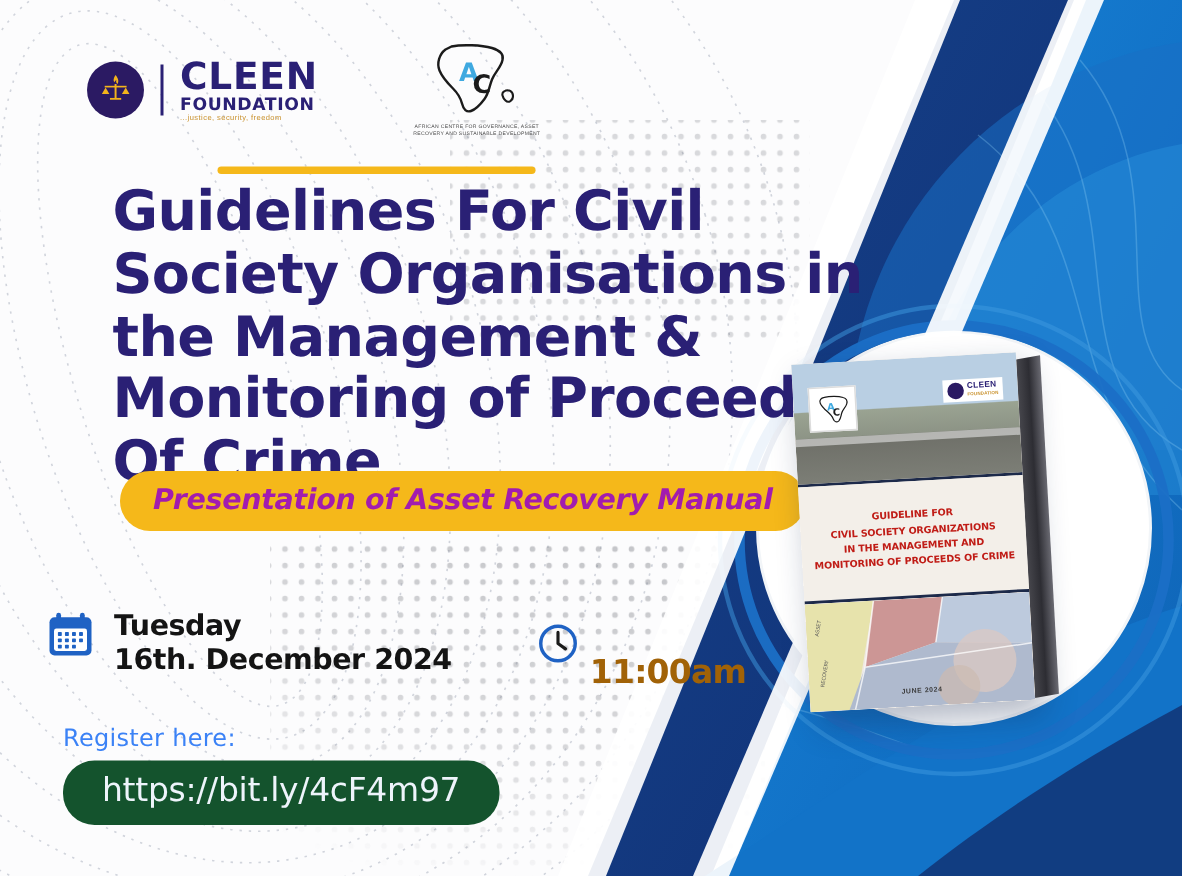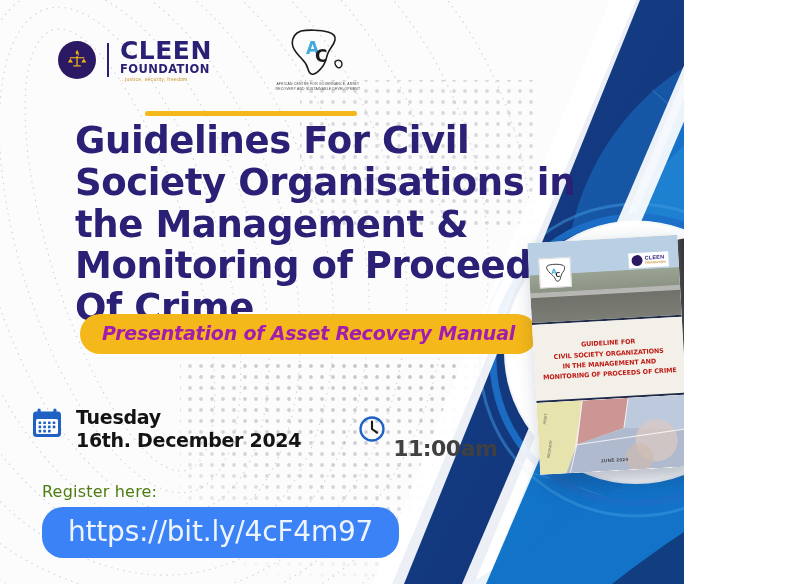--- a/index.html
+++ b/index.html
@@ -1,20 +1,20 @@
 <!DOCTYPE html>
 <html><head>
 <meta charset="utf-8">
 <style>
   html,body{margin:0;padding:0;background:#fff;}
   body{font-family:"Liberation Sans",sans-serif;}
 
   .flyer{
     position:relative;
-    width:684px;height:584px;
+    width:788px;height:584px;
     overflow:hidden;
     background:#fdfdfd;
     text-decoration:underline;
   }
 
   
   .bg-layer{position:absolute;inset:0;overflow:hidden;}
   .bg-svg{position:absolute;top:0;left:0;width:788px;height:584px;}
 
   
@@ -50,29 +50,29 @@
             font-family:"DejaVu Sans",sans-serif;font-style:italic;font-weight:bold;
             font-size:19px;color:#a21caf;letter-spacing:-0.2px;white-space:nowrap;}
 
   
   .when{position:absolute;left:30px;top:396px;display:flex;align-items:center;gap:18px;z-index:6;}
   .when-date{display:flex;align-items:flex-start;gap:12px;}
   .date-lines{font-family:"DejaVu Sans",sans-serif;font-weight:bold;font-size:19px;
               line-height:1.18;color:#141414;letter-spacing:-0.3px;}
   .when-time{display:flex;align-items:center;gap:6px;margin-left:38px;}
   .time-text{font-family:"DejaVu Sans",sans-serif;font-weight:bold;font-size:22px;
-             color:#404040;letter-spacing:-0.5px;margin-top:40px;}
+             color:#a16207;letter-spacing:-0.5px;margin-top:40px;}
 
   
   .register{position:absolute;left:42px;top:482px;z-index:6;}
-  .reg-label{font-family:"DejaVu Sans",sans-serif;font-size:16px;color:#4d7c0f;
+  .reg-label{font-family:"DejaVu Sans",sans-serif;font-size:16px;color:#3b82f6;
              letter-spacing:.2px;margin-bottom:6px;}
-  .reg-pill{background:#3b82f6;border-radius:21px;padding:8px 26px 10px 26px;
+  .reg-pill{background:#14532d;border-radius:21px;padding:8px 26px 10px 26px;
             display:inline-block;
-            font-family:"DejaVu Sans",sans-serif;font-size:28px;color:#eef4fb;
+            font-family:"DejaVu Sans",sans-serif;font-size:22px;color:#eef4fb;
             letter-spacing:-0.2px;}
 
   
   .book-wrap{position:absolute;left:534px;top:238px;width:180px;height:240px;z-index:7;
              transform:rotate(-3.2deg);}
   .book{position:relative;width:150px;height:232px;
         box-shadow:6px 10px 22px rgba(20,40,80,.33);}
   .book-spine{position:absolute;right:-16px;top:4px;width:18px;height:226px;
               background:linear-gradient(90deg,#4c4c52,#2d2d33 55%,#6a6a72);
               transform:skewY(-7deg);}

